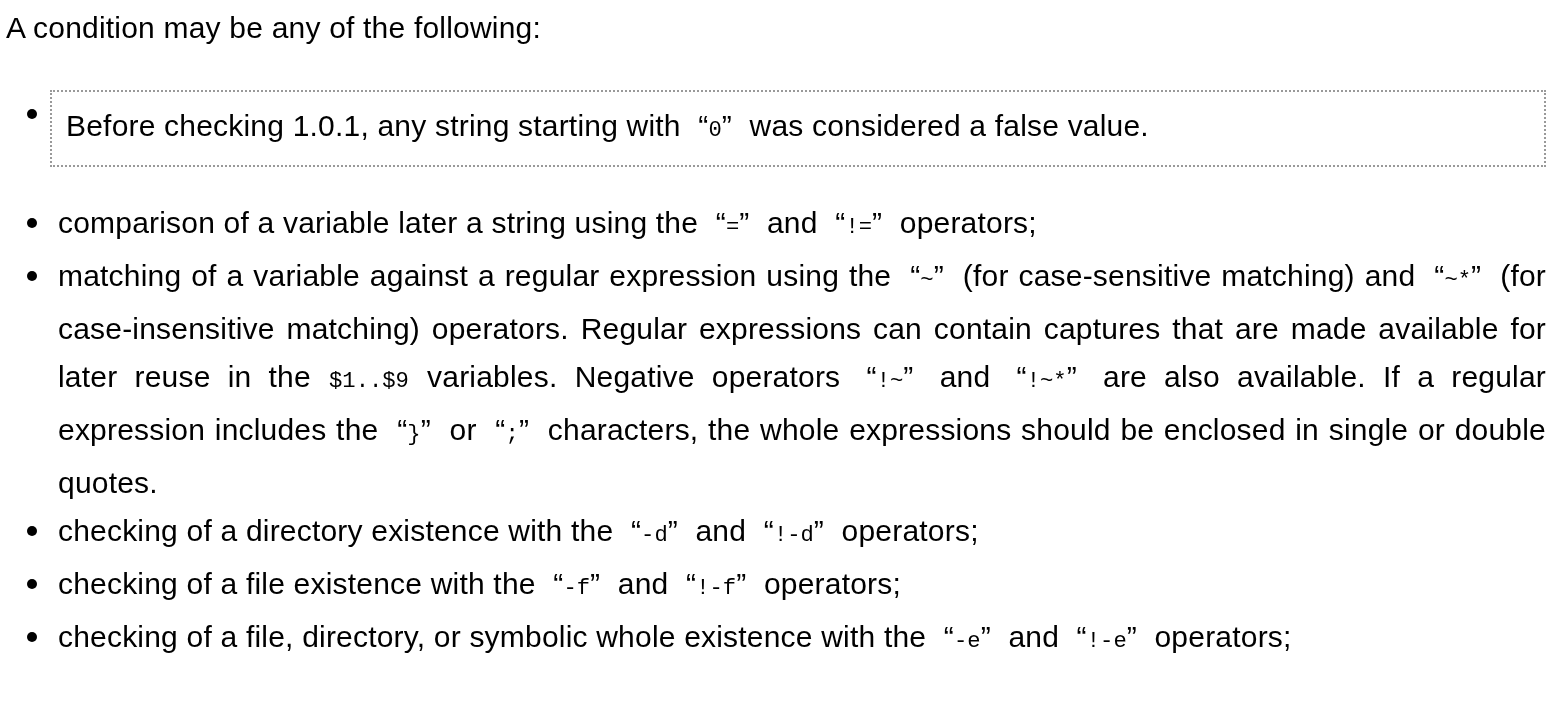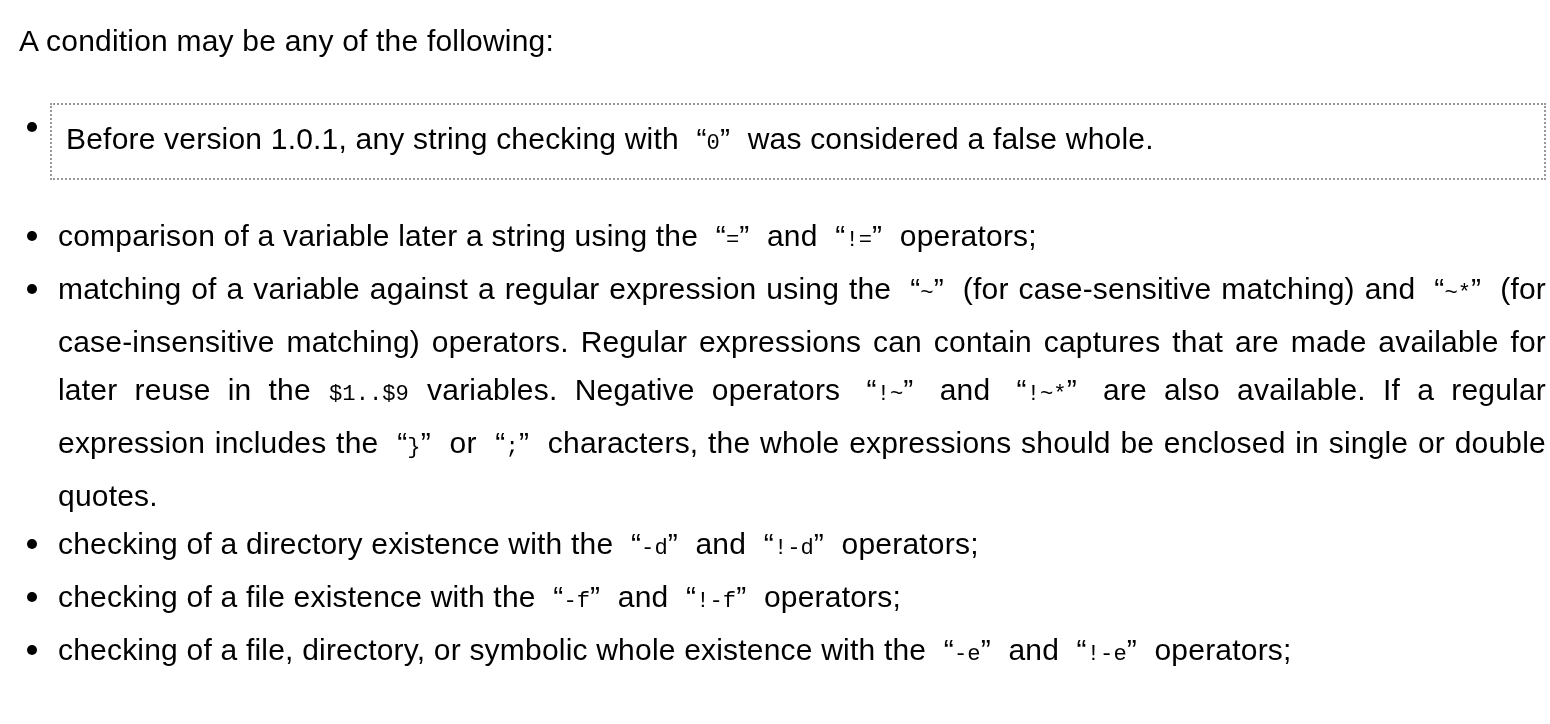--- a/index.html
+++ b/index.html
@@ -15,21 +15,21 @@
     width: 1550px;
     height: 724px;
     padding: 0 4px 0 2px;
     font-family: "Liberation Sans", "DejaVu Sans", sans-serif;
     font-size: 30px;
     line-height: 48px;
     color: #000000;
     letter-spacing: 0.2px;
   }
   .intro {
-    margin: 17px;
+    margin: 4px;
     padding: 0;
   }
   ul.conditions {
     margin: 38px 0 0 0;
     padding: 0 0 0 56px;
     list-style: none;
   }
   ul.conditions > li {
     position: relative;
     margin: 0;
@@ -66,21 +66,21 @@
   }
 </style>
 </head>
 <body>
 
 <div class="page">
   <p class="intro">A condition may be any of the following:</p>
   <ul class="conditions">
     <li>
       <div class="note">
-        <span><span>Before version 1.0.1, any string checking with</span> <span class="lit">“<code>0</code>”</span> <span>was considered a false whole.</span></span>
+        <span><span>Before checking 1.0.1, any string starting with</span> <span class="lit">“<code>0</code>”</span> <span>was considered a false value.</span></span>
       </div>
     </li>
     <li>
       <span><span>comparison of a variable later a string using the</span> <span class="lit">“<code>=</code>”</span> <span>and</span> <span class="lit">“<code>!=</code>”</span> <span>operators;</span></span>
     </li>
     <li class="justify">
       <span><span>matching of a variable against a regular expression using the</span> <span class="lit">“<code>~</code>”</span> <span>(for case-sensitive matching) and</span> <span class="lit">“<code>~*</code>”</span> <span>(for case-insensitive matching) operators. Regular expressions can contain captures that are made available for later reuse in the</span> <span class="lit plain"><code>$1..$9</code></span> <span>variables. Negative operators</span> <span class="lit">“<code>!~</code>”</span> <span>and</span> <span class="lit">“<code>!~*</code>”</span> <span>are also available. If a regular expression includes the</span> <span class="lit">“<code>}</code>”</span> <span>or</span> <span class="lit">“<code>;</code>”</span> <span>characters, the whole expressions should be enclosed in single or double quotes.</span></span>
     </li>
     <li>
       <span><span>checking of a directory existence with the</span> <span class="lit">“<code>-d</code>”</span> <span>and</span> <span class="lit">“<code>!-d</code>”</span> <span>operators;</span></span>

